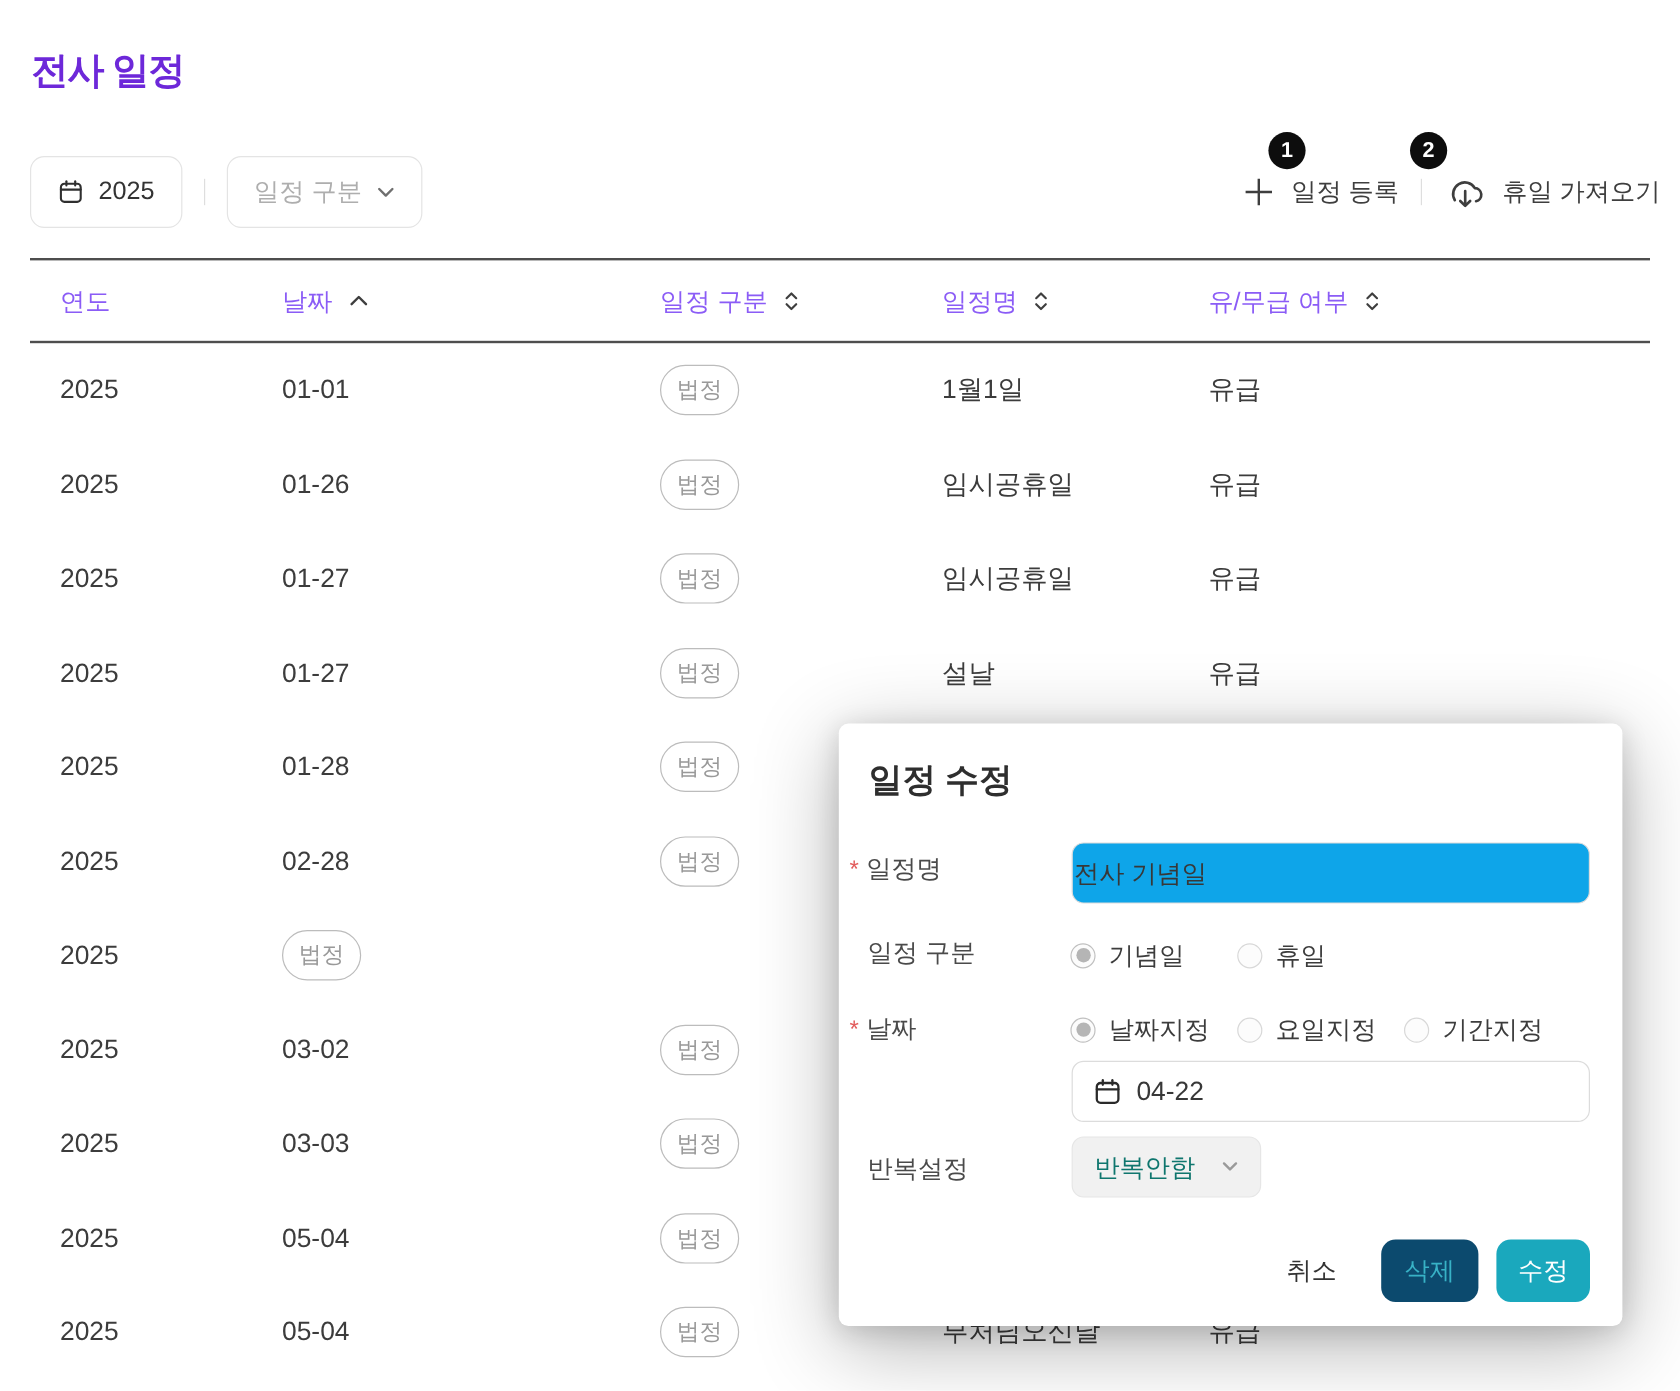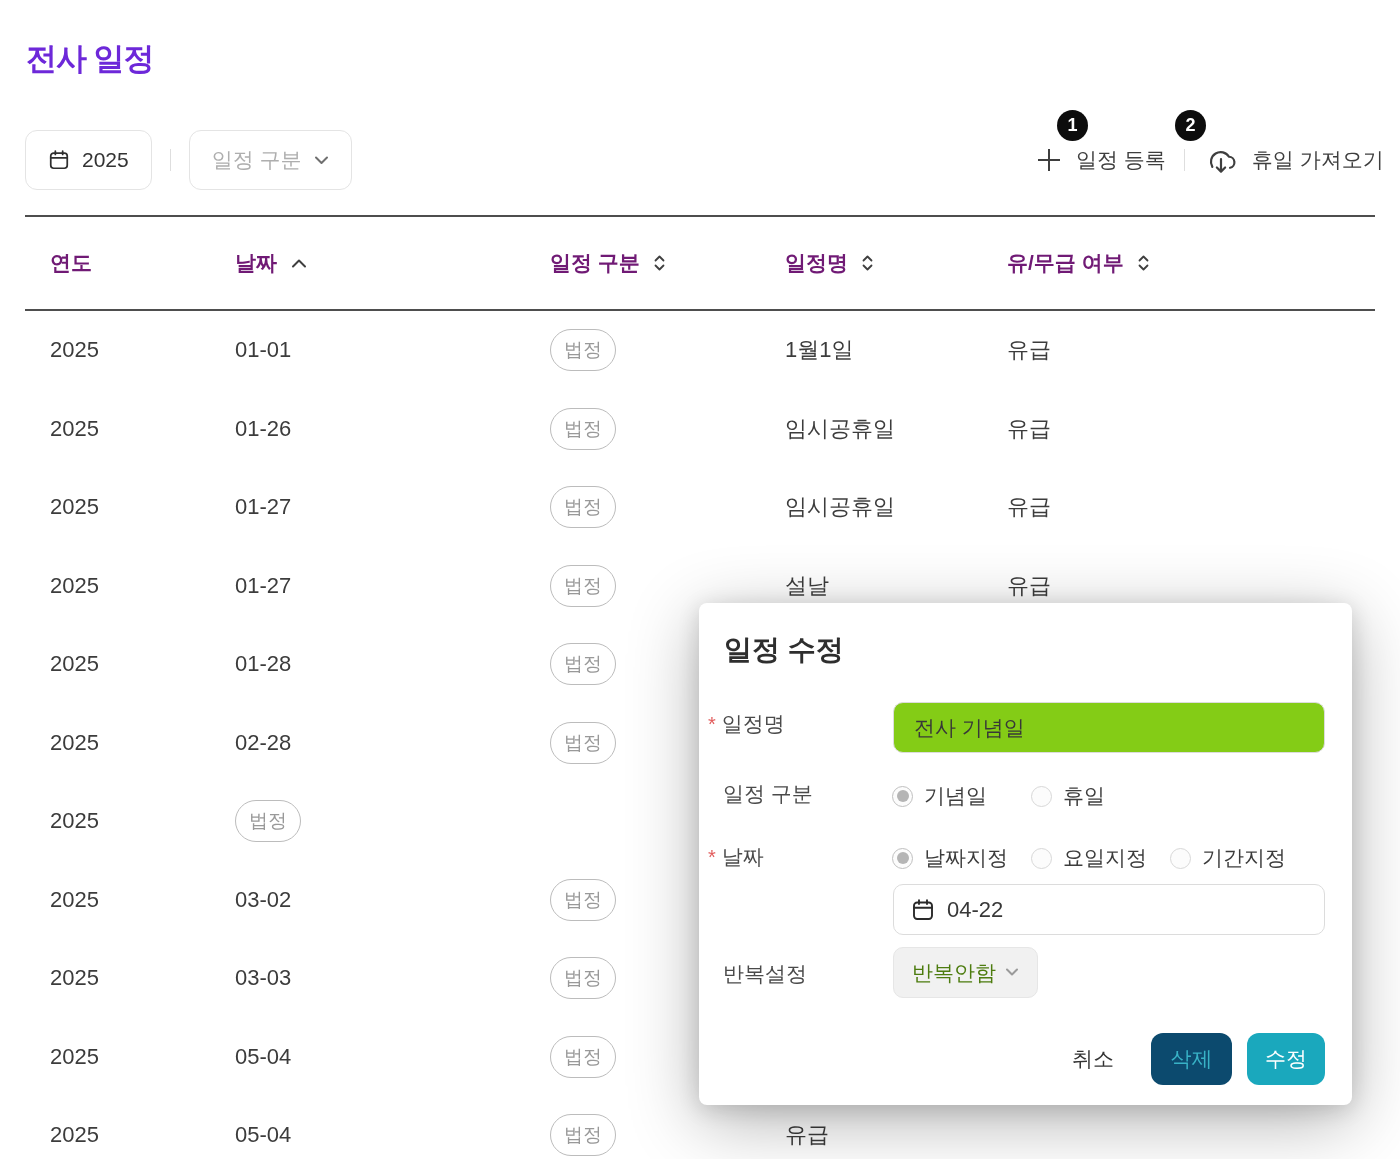--- a/index.html
+++ b/index.html
@@ -24,22 +24,22 @@
 
   .num-badge { position:absolute; width:31px; height:31px; border-radius:50%; background:#0d0d0d;
     color:#fff; font-size:18px; font-weight:700; display:flex; align-items:center;
     justify-content:center; z-index:6; }
   .num-badge.n1 { left:1057px; top:110px; }
   .num-badge.n2 { left:1175px; top:110px; }
 
   
   .table { position:absolute; left:25px; top:215px; width:1350px; }
   .thead { display:grid; grid-template-columns:185px 315px 235px 222px 1fr; align-items:center;
-    height:96px; border-top:2px solid #4e4e4e; border-bottom:2px solid #4e4e4e;
-    padding-left:25px; font-size:21px; font-weight:700; color:#701a75; }
+    height:71px; border-top:2px solid #4e4e4e; border-bottom:2px solid #4e4e4e;
+    padding-left:25px; font-size:21px; font-weight:400; color:#8b5cf6; }
   .th { display:flex; align-items:center; gap:14px; }
   .tr { display:grid; grid-template-columns:185px 315px 235px 222px 1fr; align-items:center;
     height:78.5px; padding-left:25px; font-size:22px; color:#3c3c3c; }
   .badge { display:inline-flex; align-items:center; justify-content:center; height:42px;
     padding:0 13px; border:1.5px solid #bcbcbc; border-radius:22px; color:#999;
     font-size:19px; width:fit-content; }
 
   .sort-icon { display:inline-flex; flex-direction:column; align-items:center; gap:2px; }
 
   
@@ -50,42 +50,42 @@
   .m-label { position:absolute; left:24px; font-size:21px; color:#4a4a4a; }
   .m-label.required { left:9px; }
   .m-label.required::before { content:"*"; color:#e25d5d; margin-right:6px; font-size:20px; }
   .lbl-name   { top:107px; }
   .lbl-cat    { top:177px; }
   .lbl-date   { top:240px; }
   .lbl-repeat { top:357px; }
 
   .m-input { position:absolute; left:194px; top:99px; width:432px; height:51px;
     border:1px solid #dcdcdc; border-radius:10px; font-size:21px; color:#383838;
-    padding:0 20px; font-family:inherit; background:#84cc16; }
+    padding:0 1px; font-family:inherit; background:#0ea5e9; }
 
   .radio-row { position:absolute; left:193px; display:flex; align-items:center; }
   .rr-cat  { top:179px; }
   .rr-date { top:241px; }
   .radio-opt { width:139px; display:flex; align-items:center; gap:11px; font-size:21px;
     color:#3c3c3c; cursor:pointer; }
   .radio-opt:last-child { width:auto; }
   .radio-circle { width:21px; height:21px; border-radius:50%; border:1.5px solid #d8d8d8;
     background:#fcfcfc; position:relative; flex:none; }
   .radio-circle.checked { border-color:#c0c0c0; }
   .radio-circle.checked::after { content:""; position:absolute; inset:3.5px; border-radius:50%;
     background:#b5b5b5; }
 
   .m-date { position:absolute; left:194px; top:281px; width:432px; height:51px;
     border:1px solid #dcdcdc; border-radius:10px; display:flex; align-items:center;
     gap:12px; padding:0 17px; font-size:22px; color:#383838; cursor:pointer; background:#fff; }
 
-  .m-select { position:absolute; left:194px; top:344px; width:145px; height:51px;
+  .m-select { position:absolute; left:194px; top:344px; width:158px; height:51px;
     background:#f1f1f1; border:1px solid #e6e6e6; border-radius:10px; display:flex;
     align-items:center; justify-content:space-between; padding:16px 18px; font-size:21px;
-    color:#4d7c0f; }
+    color:#0f766e; }
 
   .modal-actions { position:absolute; right:27px; bottom:20px; display:flex; align-items:center; gap:15px; }
   .btn { height:52px; border:none; border-radius:12px; font-size:21px; cursor:pointer; font-family:inherit; }
   .btn-cancel { background:none; color:#333; padding:0 16px; margin-right:6px; }
   .btn-delete { width:81px; background:#0c4a6e; color:#38b2c6; }
   .btn-submit { width:78px; background:#1aa8bd; color:#ffffff; }
 
   svg { display:block; }
 </style>
 </head>
@@ -288,20 +288,21 @@
     <div class="td td-name"></div>
     <div class="td td-paid"></div>
   </div>
 
   <div class="tr">
     <div class="td td-year">2025</div>
     <div class="td td-date">05-04</div>
     <div class="td">
       <span class="badge">법정</span>
     </div>
+    <div class="td td-name">부처님오신날</div>
     <div class="td td-paid">유급</div>
   </div>
 </div>
   </section>
 
   <div class="modal">
     <h2 class="modal-title">일정 수정</h2>
 
     <span class="m-label required lbl-name">일정명</span>
     <input class="m-input" type="text" value="전사 기념일" style="">

